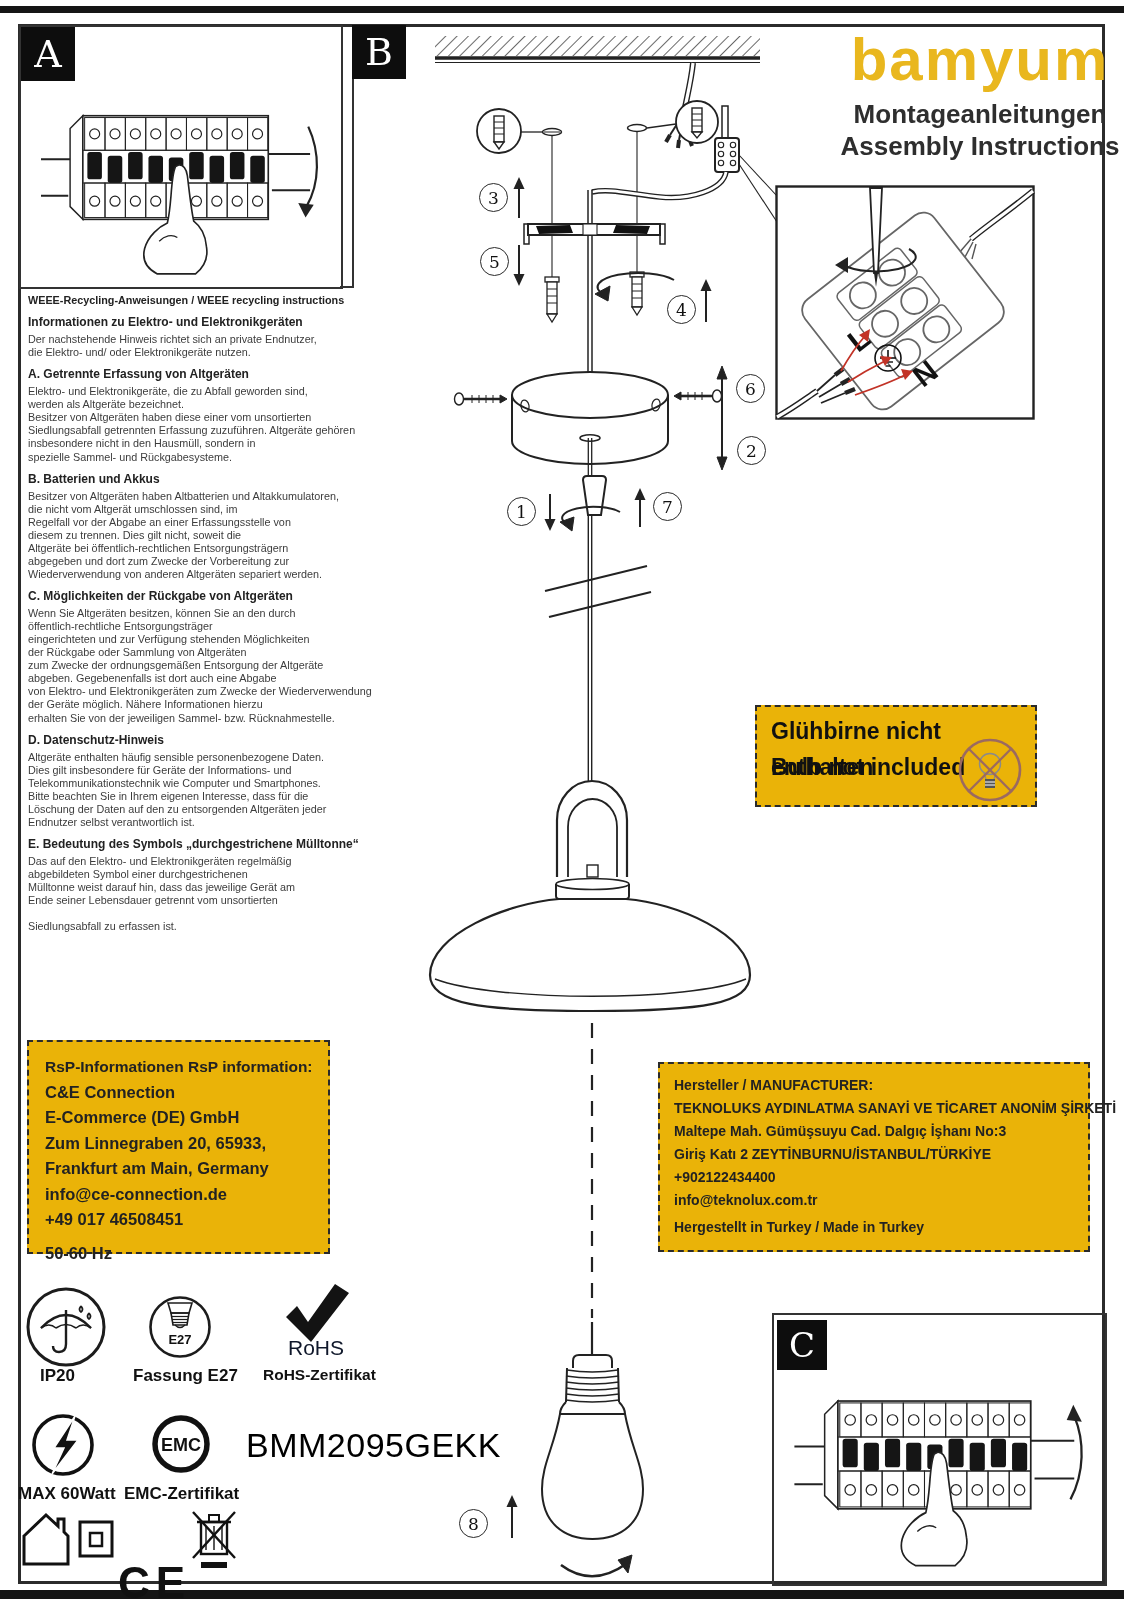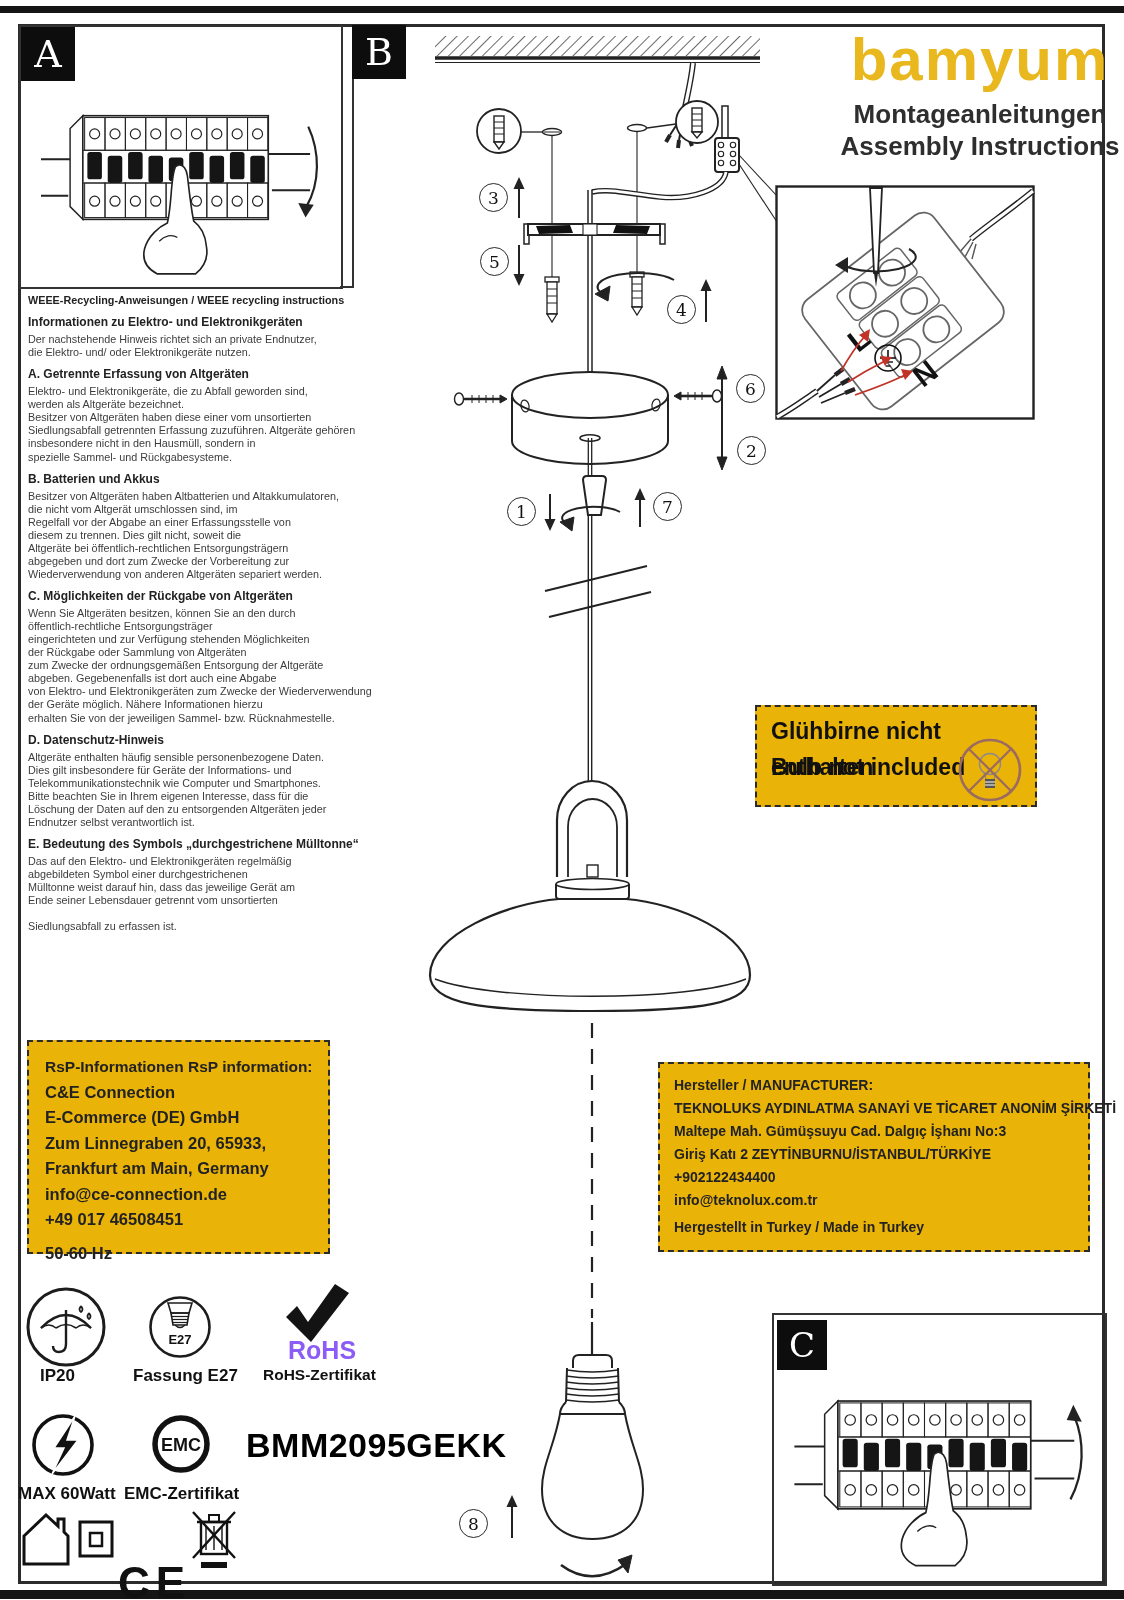--- a/index.html
+++ b/index.html
@@ -19,22 +19,22 @@
   .subtitle{font-size:26px;font-weight:700;color:#2e2e2e;line-height:32px;}
   .weee{width:414px;color:#3c3c3c;}
   .weee-title{font-size:12.5px;font-weight:700;color:#222;margin:0 0 6px 0;}
   .weee h4{font-size:12px;font-weight:700;color:#222;margin:8px 0 4px 0;}
   .weee p{font-size:10.8px;line-height:1.21;margin:0;white-space:pre-line;}
   .dashedbox{border:2px dashed #2a2a2a;background:#eab308;}
   .rsp p{font-size:16.5px;font-weight:600;color:#222;line-height:25.5px;margin:0;white-space:nowrap;}
   .mfr p{font-size:14px;font-weight:700;color:#222;line-height:23px;margin:0;white-space:nowrap;}
   .bulbnote{font-size:23px;font-weight:600;color:#111;line-height:36px;}
   .certlabel{font-size:17px;font-weight:700;color:#111;white-space:nowrap;}
-  .rohs-text{font-size:25px;font-weight:700;color:#8b5cf6;}
-  .model{font-size:34px;font-weight:700;color:#000;letter-spacing:0.5px;white-space:nowrap;}
+  .rohs-text{font-size:21px;font-weight:400;color:#0f172a;}
+  .model{font-size:34px;font-weight:400;color:#000;letter-spacing:0.5px;white-space:nowrap;}
   .ce-text{font-size:44px;font-weight:700;color:#111;letter-spacing:6px;font-family:"Liberation Sans",sans-serif;margin-top:48px;}
   svg{display:block;}
 </style>
 </head>
 <body>
 
 <div class="page">
 
   <svg width="0" height="0" style="position:absolute">
     <defs>

